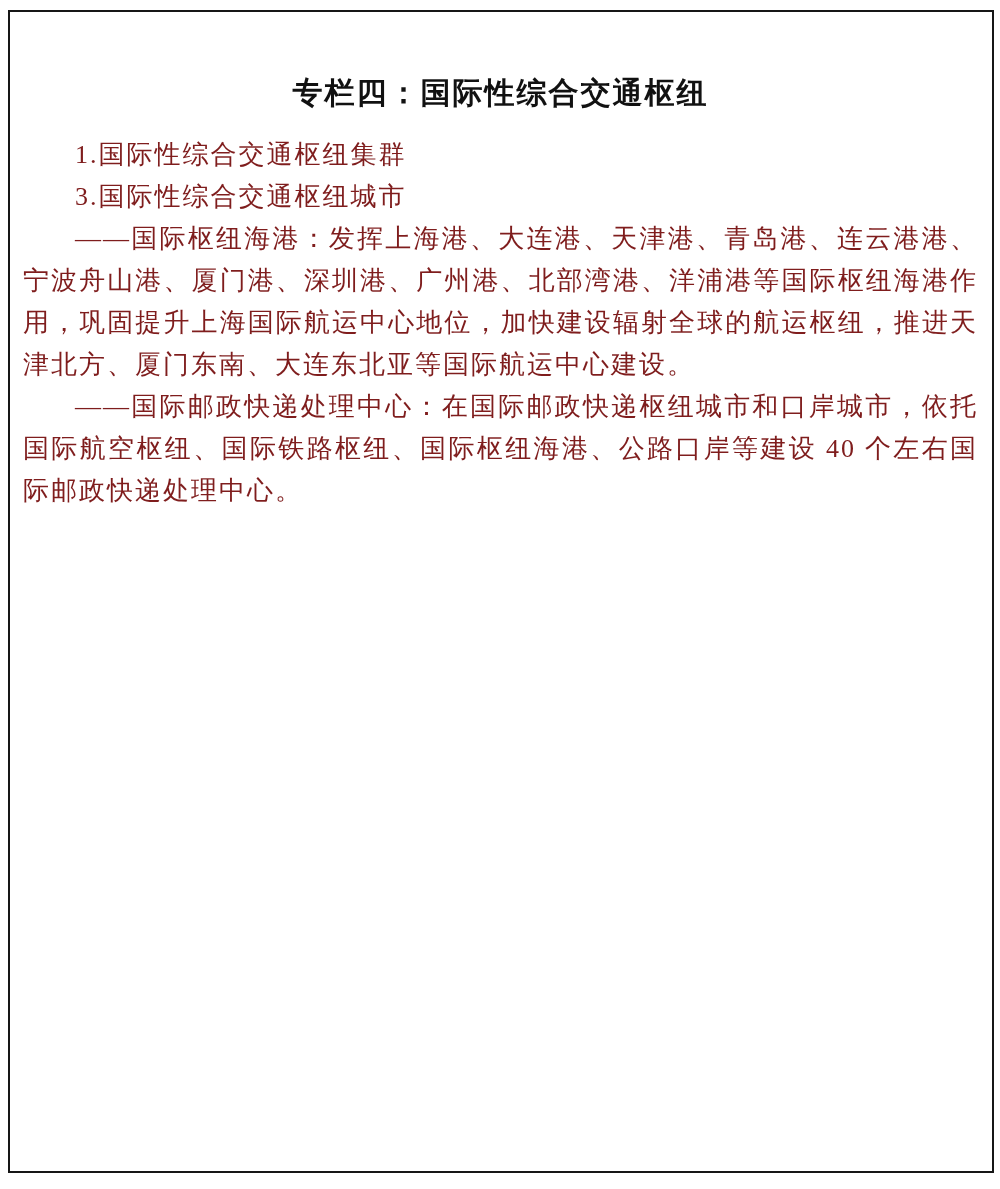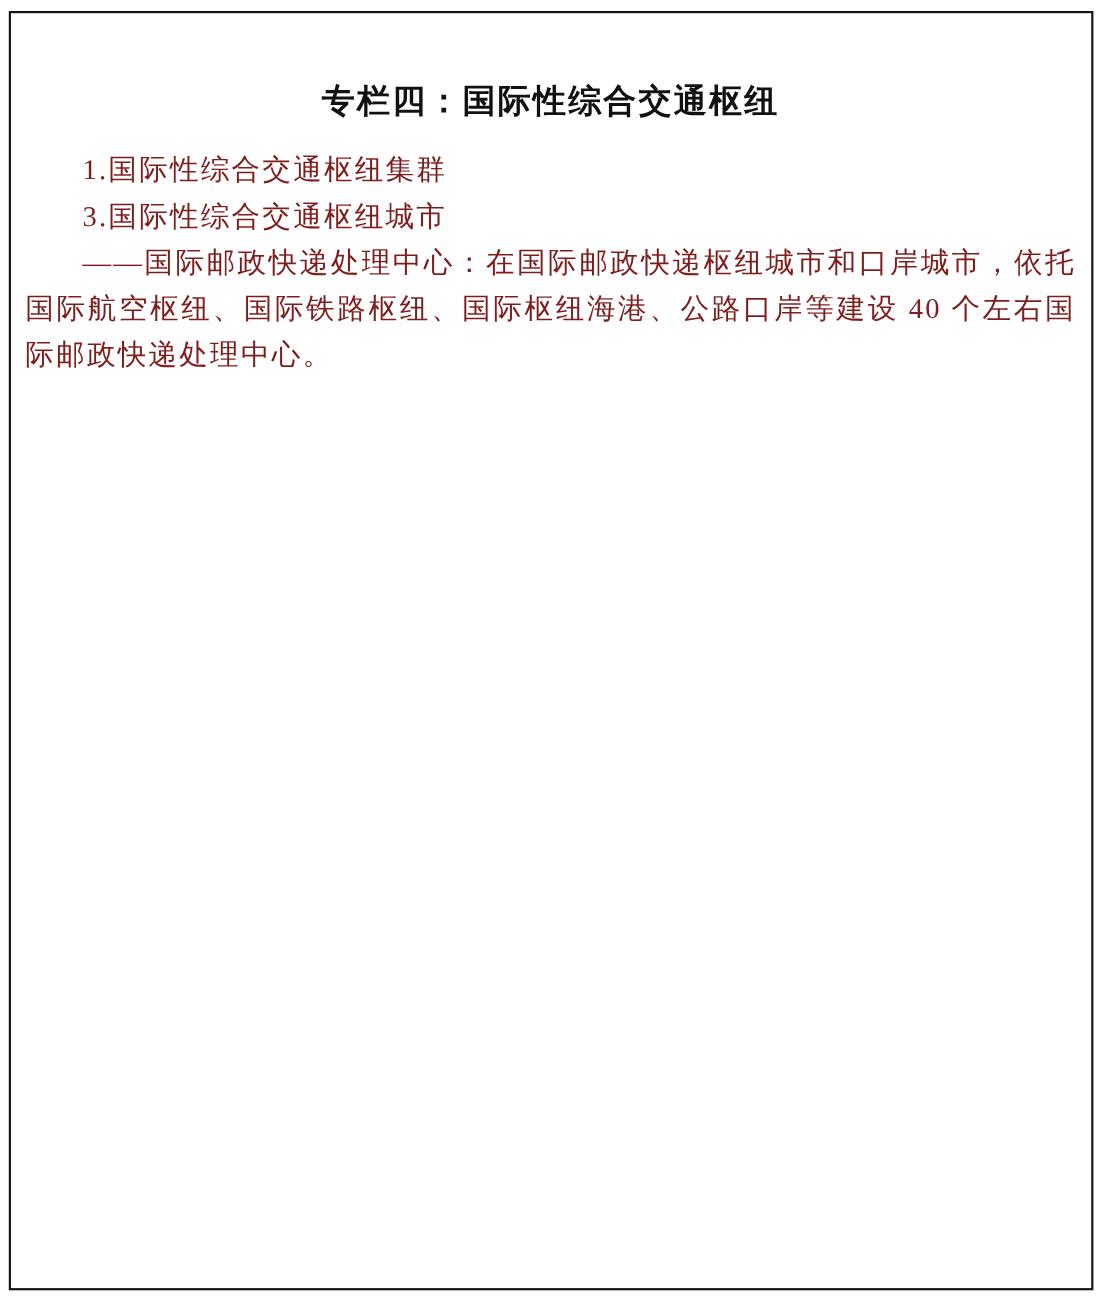--- a/index.html
+++ b/index.html
@@ -62,15 +62,16 @@
 <body>
 
 <div class="column-box">
 
   <h1 class="column-title">专栏四：国际性综合交通枢纽</h1>
 
   <p class="section-heading">1.国际性综合交通枢纽集群</p>
 
   <p class="section-heading">3.国际性综合交通枢纽城市</p>
 
+  <p class="body-para dash-para">——国际枢纽海港：发挥上海港、大连港、天津港、青岛港、连云港港、宁波舟山港、厦门港、深圳港、广州港、北部湾港、洋浦港等国际枢纽海港作用，巩固提升上海国际航运中心地位，加快建设辐射全球的航运枢纽，推进天津北方、厦门东南、大连东北亚等国际航运中心建设。</p>
   <p class="body-para dash-para">——国际邮政快递处理中心：在国际邮政快递枢纽城市和口岸城市，依托国际航空枢纽、国际铁路枢纽、国际枢纽海港、公路口岸等建设 40 个左右国际邮政快递处理中心。</p>
 
 </div>
 
 </body></html>

